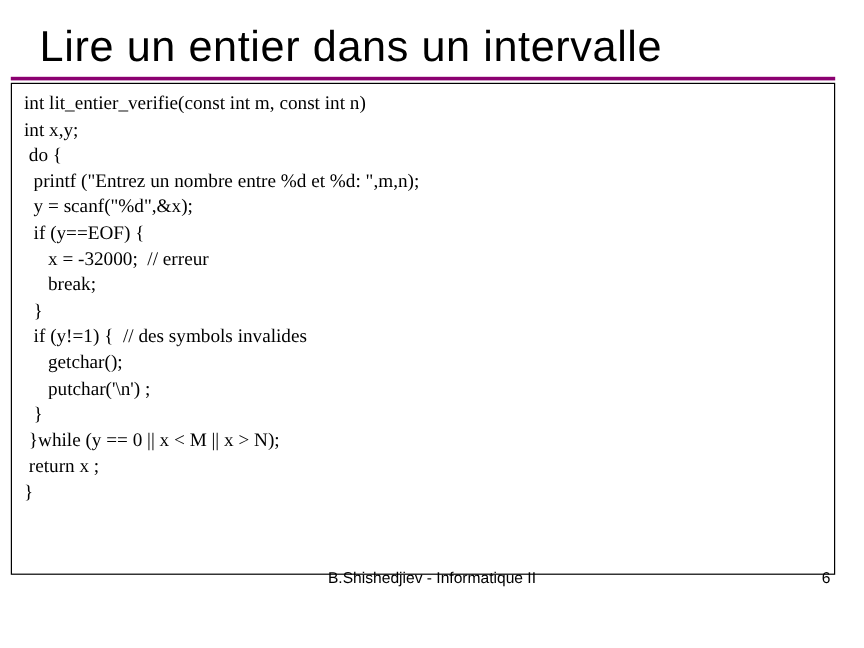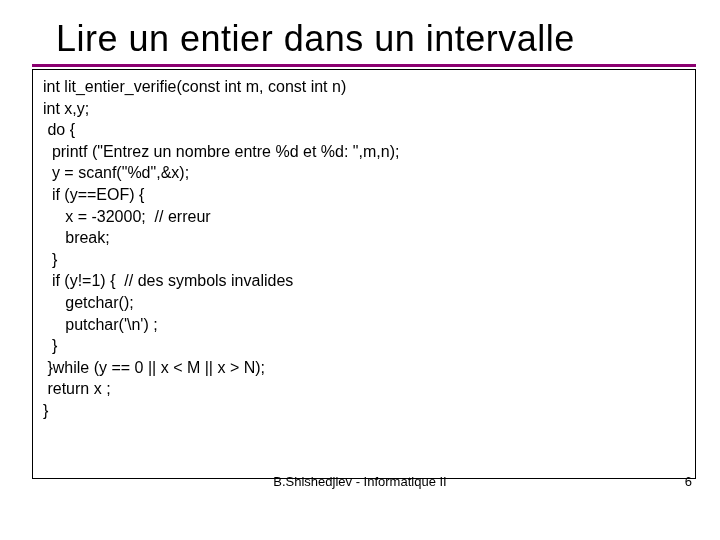--- a/index.html
+++ b/index.html
@@ -7,21 +7,21 @@
     width: 720px;
     height: 540px;
     background: #ffffff;
     font-family: Arial, sans-serif;
     position: relative;
     overflow: hidden;
   }
   .slide {
     width: 720px;
     height: 480px;
-    padding: 18px 24px 0 32px;
+    padding: 18px 24px 0 9px;
     position: relative;
   }
   .title {
     font-size: 36px;
     font-weight: 400;
     color: #000000;
     margin-left: 24px;
     margin-bottom: 4px;
     letter-spacing: 0.5px;
   }
@@ -31,21 +31,21 @@
     margin-left: 0;
     margin-right: 0;
     margin-bottom: 2px;
   }
   .code-box {
     border: 1px solid #000;
     padding: 6px 10px 10px 10px;
     min-height: 410px;
   }
   .code {
-    font-family: Liberation Sans, sans-serif;
+    font-family: Liberation Serif, serif;
     font-size: 16px;
     line-height: 1.35;
     white-space: pre;
     color: #000;
   }
   .footer {
     position: absolute;
     bottom: 6px;
     left: 0;
     width: 720px;

